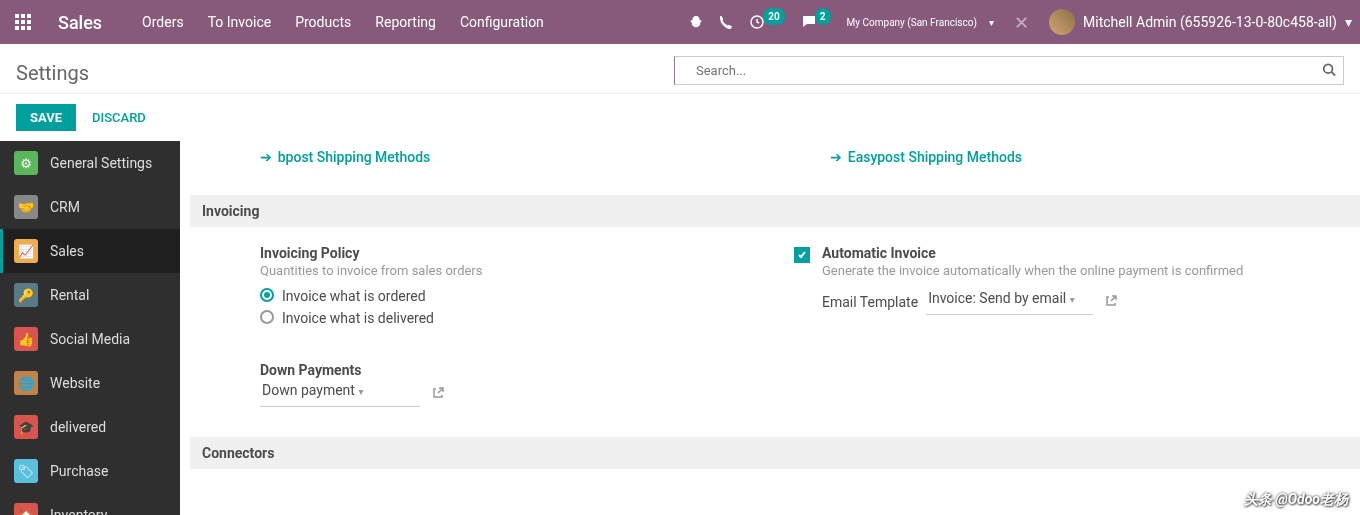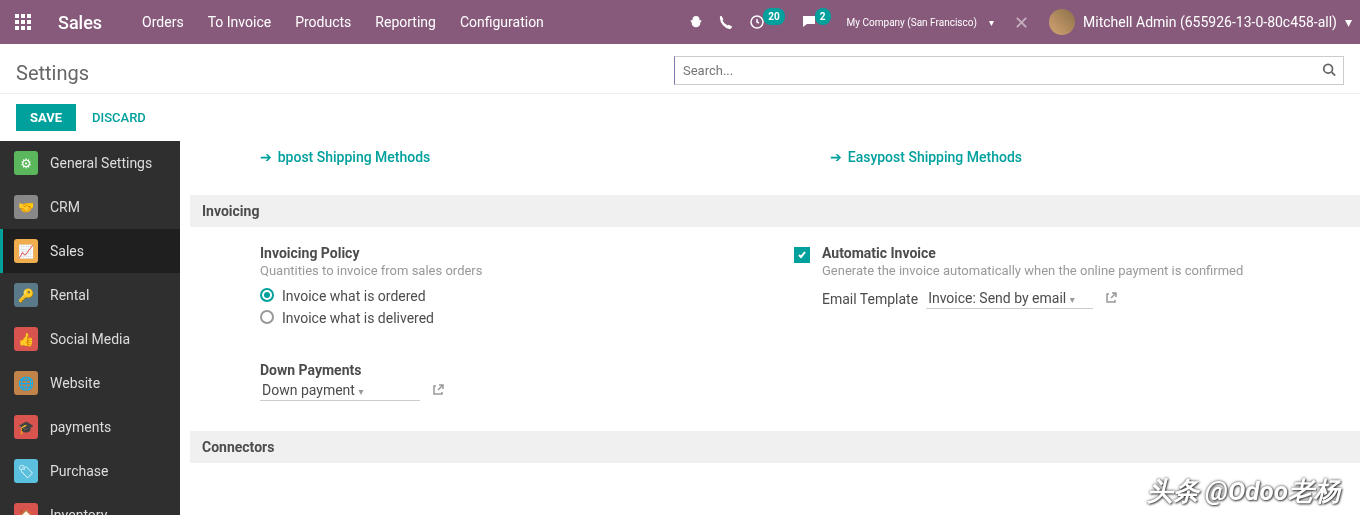--- a/index.html
+++ b/index.html
@@ -16,21 +16,21 @@
 .top-icon { cursor: pointer; display: flex; align-items: center; position: relative; }
 .badge { background: #00a09d; color: #fff; font-size: 10px; font-weight: bold; padding: 3px 5px; border-radius: 8px; margin-left: -2px; position: relative; top: -6px; }
 .company-sel { font-size: 10px; cursor: pointer; display: flex; align-items: flex-start; gap: 12px; }
 .close-icon { color: rgba(255,255,255,0.5); font-size: 18px; cursor: pointer; padding: 0 4px; }
 .avatar { width: 26px; height: 26px; border-radius: 50%; background: linear-gradient(45deg, #d4a574, #8b6f47); display: inline-block; }
 .user-sel { font-size: 14px; cursor: pointer; display: flex; align-items: center; gap: 8px; }
 
 .subheader { padding: 12px 16px 8px 16px; display: flex; align-items: flex-end; border-bottom: 1px solid #eee; }
 .page-title { font-size: 20px; color: #666; font-weight: 400; }
 .search-wrap { margin-left: auto; position: relative; width: 670px; }
-.search-input { width: 100%; padding: 6px 30px 6px 8px; border: 1px solid #ccc; border-left: 1px solid #7c7bad; font-size: 13px; outline: none; }
+.search-input { width: 100%; padding: 6px 30px 6px 21px; border: 1px solid #ccc; border-left: 1px solid #7c7bad; font-size: 13px; outline: none; }
 .search-icon-btn { position: absolute; right: 8px; top: 50%; transform: translateY(-50%); color: #666; cursor: pointer; }
 
 .actions-bar { padding: 10px 16px; }
 .btn-save { background: #00a09d; color: #fff; border: none; padding: 6px 14px; font-size: 13px; font-weight: bold; cursor: pointer; margin-right: 12px; }
 .btn-discard { background: none; border: none; color: #00a09d; font-size: 13px; font-weight: 500; cursor: pointer; }
 
 .main-area { display: flex; height: calc(515px - 44px - 50px - 42px); }
 .sidebar { width: 180px; background: #2f2f2f; overflow-y: auto; position: relative; }
 .sidebar::-webkit-scrollbar { width: 8px; }
 .sidebar-item { display: flex; align-items: center; padding: 10px 14px; color: #ddd; font-size: 14px; cursor: pointer; gap: 12px; }
@@ -61,25 +61,25 @@
 .chk-box svg { stroke: #fff; }
 
 .field-title { font-weight: bold; font-size: 14px; color: #4c4c4c; margin-bottom: 2px; }
 .field-desc { font-size: 13px; color: #999; margin-bottom: 10px; }
 .radio-opt { display: flex; align-items: flex-start; gap: 8px; font-size: 14px; color: #4c4c4c; margin-bottom: 6px; cursor: pointer; }
 .radio { width: 14px; height: 14px; border: 2px solid #999; border-radius: 50%; display: inline-flex; align-items: center; justify-content: center; }
 .radio.checked { border-color: #00a09d; }
 .radio.checked::after { content: ''; width: 6px; height: 6px; background: #00a09d; border-radius: 50%; }
 
 .inline-field { display: flex; align-items: center; gap: 8px; font-size: 14px; color: #4c4c4c; }
-.inline-field .sel { border: none; border-bottom: 1px solid #ccc; padding: 2px 18px 2px 2px; font-size: 14px; color: #4c4c4c; min-width: 150px; position: relative; cursor: pointer; }
+.inline-field .sel { border: none; border-bottom: 1px solid #ccc; padding: 2px 18px 8px 2px; font-size: 14px; color: #4c4c4c; min-width: 150px; position: relative; cursor: pointer; }
 .sel-caret { color: #999; font-size: 10px; }
 .ext-icon { color: #999; cursor: pointer; margin-left: 4px; }
 
-.watermark { position: absolute; right: 20px; bottom: 6px; font-size: 26px; font-weight: bold; color: #fff; text-shadow: 0 0 3px rgba(0,0,0,0.8), 1px 1px 2px rgba(0,0,0,0.6); pointer-events: none; font-style: italic; }
+.watermark { position: absolute; right: 12px; bottom: 6px; font-size: 14px; font-weight: bold; color: #fff; text-shadow: 0 0 3px rgba(0,0,0,0.8), 1px 1px 2px rgba(0,0,0,0.6); pointer-events: none; font-style: italic; }
 </style>
 </head>
 <body>
 
 <div class="topbar">
   <div class="apps-icon">
     <div class="apps-grid">
         <span></span>
         <span></span>
         <span></span>
@@ -175,21 +175,21 @@
     <div class="sidebar-item">
         <span class="sb-icon sb-social">👍</span>
         <span>Social Media</span>
       </div>
     <div class="sidebar-item">
         <span class="sb-icon sb-website">🌐</span>
         <span>Website</span>
       </div>
     <div class="sidebar-item">
         <span class="sb-icon sb-elearn">🎓</span>
-        <span>payments</span>
+        <span>delivered</span>
       </div>
     <div class="sidebar-item">
         <span class="sb-icon sb-purchase">🏷</span>
         <span>Purchase</span>
       </div>
     <div class="sidebar-item">
         <span class="sb-icon sb-inventory">🏠</span>
         <span>Inventory</span>
       </div>
   </div>

